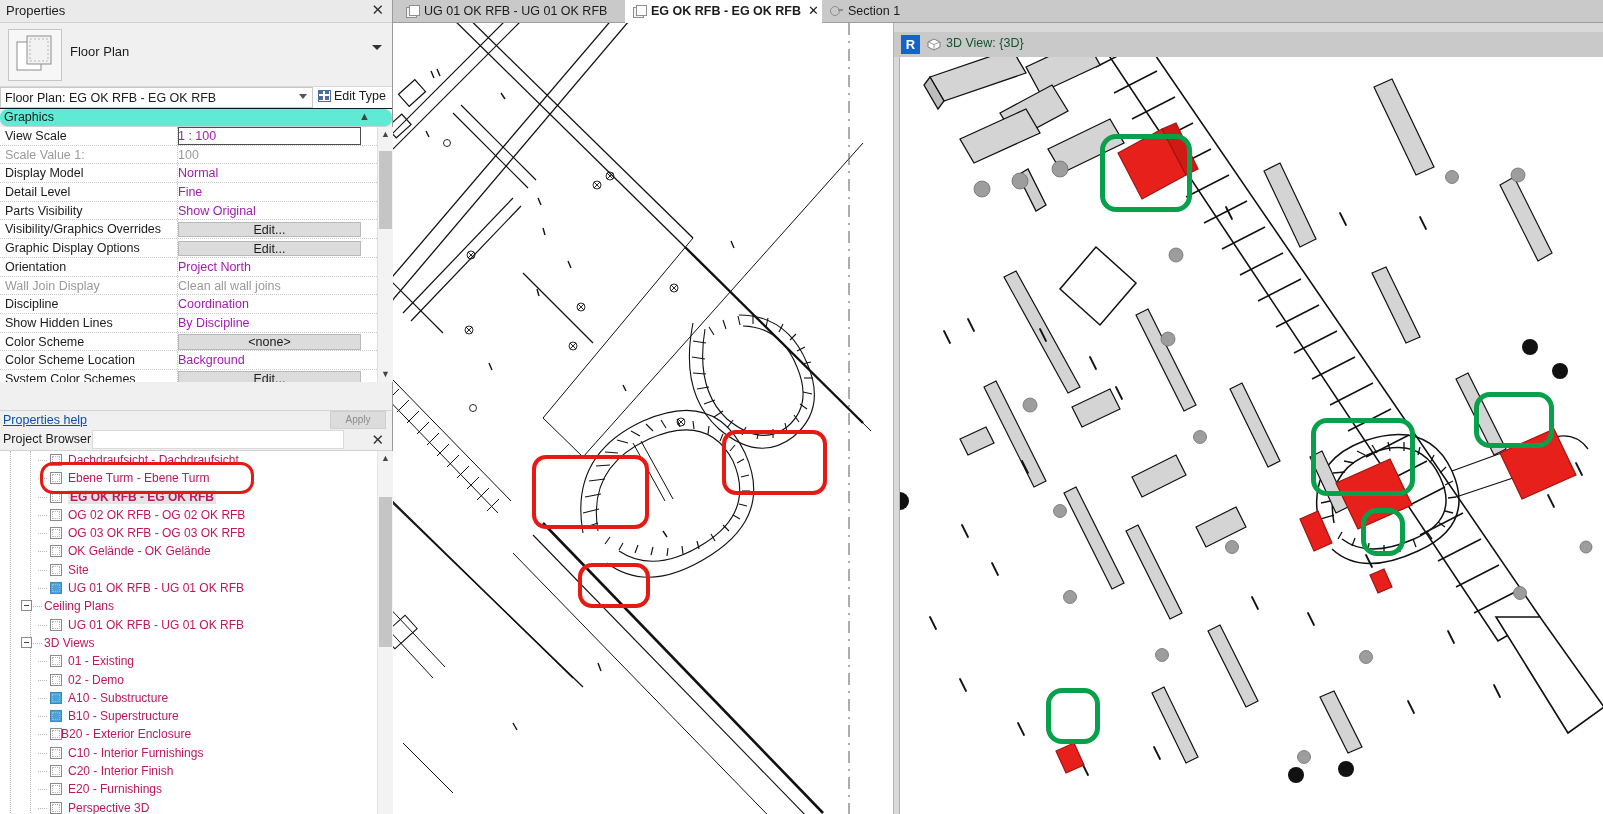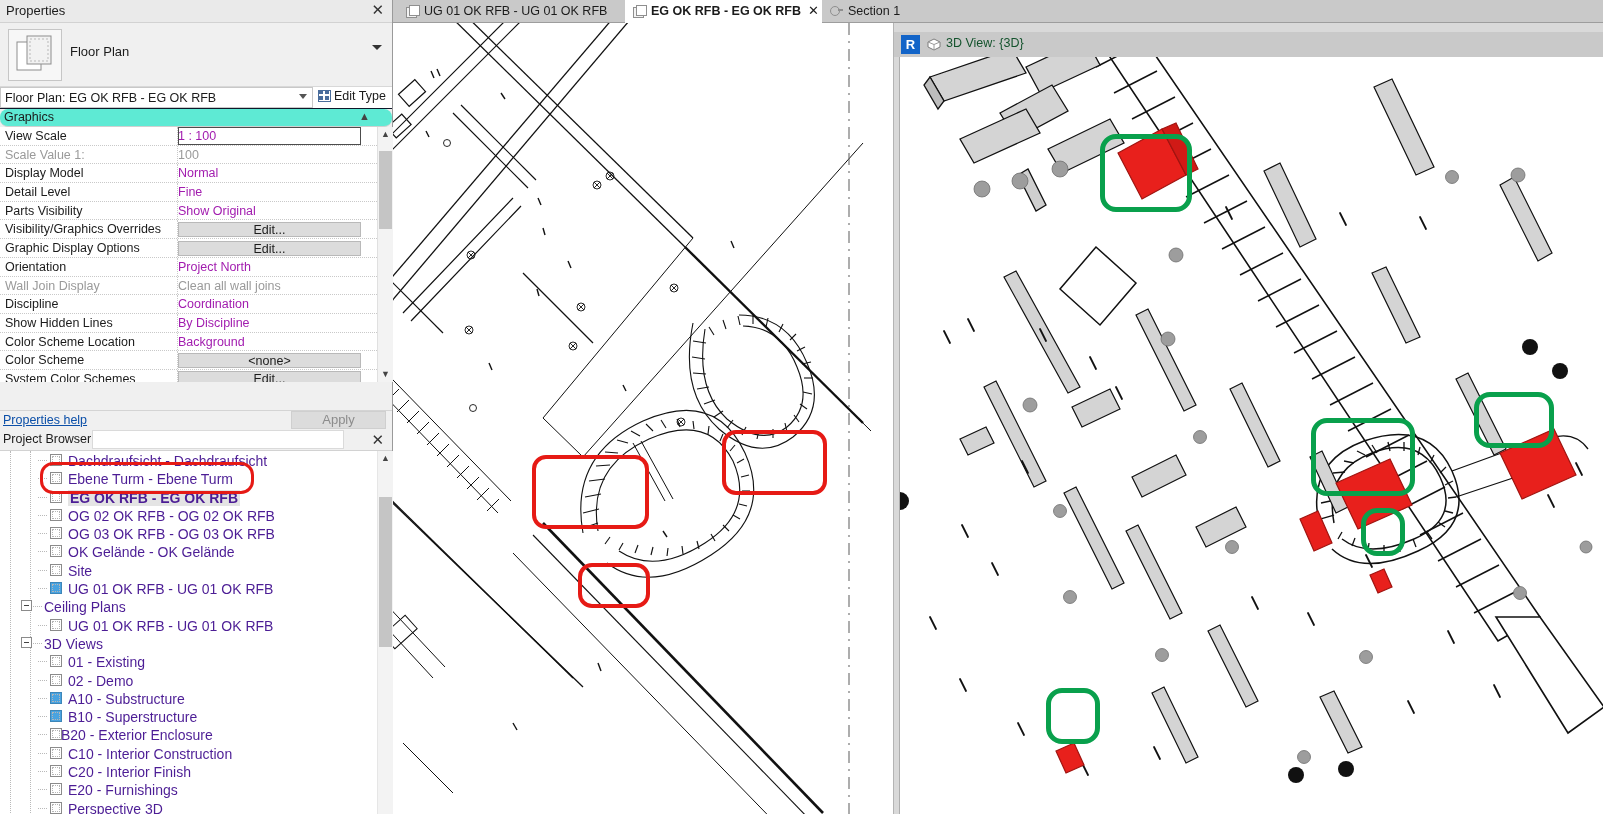--- a/index.html
+++ b/index.html
@@ -56,32 +56,32 @@
   .prow.boxed .pval{top:2px;}
   .btncell{position:absolute;left:178px;top:1.5px;width:183px;height:15.5px;background:#dcdcdc;border:1px solid #b9b9b9;
            box-sizing:border-box;text-align:center;font-size:12.5px;line-height:14px;}
 
   .prop-vsb{position:absolute;right:0;top:0;width:15px;height:255px;background:#f3f3f3;border-left:1px solid #e0e0e0;}
   .prop-vsb .thumb{position:absolute;left:1px;top:24px;width:13px;height:78px;background:#c5c5c5;}
   .arrw{position:absolute;left:0;width:15px;height:15px;text-align:center;font-size:9px;color:#444;line-height:15px;}
 
   .prop-foot{position:relative;height:19px;background:#f0f0f0;border-top:1px solid #d4d4d4;margin-top:28px;}
   .phelp{position:absolute;left:3px;top:2px;font-size:12.5px;color:#0b4fa8;text-decoration:underline;}
-  .applybtn{position:absolute;right:6px;top:0px;width:95px;height:18px;background:#dcdcdc;border:1px solid #cfcfcf;
-            box-sizing:border-box;text-align:center;line-height:16px;font-size:13px;color:#8c8c8c;}
+  .applybtn{position:absolute;right:6px;top:0px;width:56px;height:18px;background:#dcdcdc;border:1px solid #cfcfcf;
+            box-sizing:border-box;text-align:center;line-height:16px;font-size:10px;color:#8c8c8c;}
 
   
   .pb-title{position:relative;height:20px;background:#f0f0f0;border-bottom:1px solid #d2d2d2;}
   .pb-title .ttl{position:absolute;left:3px;top:2px;font-size:12.5px;}
   .pb-title .fld{position:absolute;left:92px;top:0px;width:252px;height:19px;background:#fff;border:1px solid #dadada;box-sizing:border-box;}
   .pb-title .closex{position:absolute;right:8px;top:1px;font-size:15px;color:#333;}
 
   .pb-tree{position:relative;width:393px;height:394px;background:#fff;overflow:hidden;}
   .tnode{position:relative;height:18.3px;white-space:nowrap;}
-  .tnode .lbl{position:absolute;top:2px;font-size:14px;color:#4c1d95;}
+  .tnode .lbl{position:absolute;top:2px;font-size:12px;color:#be185d;}
   .tnode .lbl.bold{font-weight:bold;}
   .tnode .lbl.sel{background:#e4e4e4;padding:0 2px;}
   .vico{position:absolute;top:3px;width:12px;height:12px;border:1px solid #8b8b8b;background:#fff;box-sizing:border-box;}
   .vico.open{background:#4aa3e0;border-color:#3d86b8;}
   .vico .inner{position:absolute;left:1px;top:1px;right:1px;bottom:1px;border:1px dotted #b5b5b5;}
   .exp{position:absolute;top:3px;width:11px;height:11px;border:1px solid #8b8b8b;background:#fff;box-sizing:border-box;}
   .exp:after{content:"";position:absolute;left:2px;top:4px;width:5px;height:1px;background:#444;}
   .guide{position:absolute;top:0;bottom:0;width:1px;border-left:1px dotted #b9b9b9;}
   .hconn{position:absolute;top:9px;width:9px;height:1px;border-top:1px dotted #b9b9b9;}
 
@@ -211,27 +211,27 @@
             <span class="pname">Discipline</span>
             <span class="pval">Coordination</span>
           </div>
           <div class="prow">
             <span class="cellsep"></span>
             <span class="pname">Show Hidden Lines</span>
             <span class="pval">By Discipline</span>
           </div>
           <div class="prow">
             <span class="cellsep"></span>
+            <span class="pname">Color Scheme</span>
+            <span class="btncell">&lt;none&gt;</span>
+          </div>
+          <div class="prow">
+            <span class="cellsep"></span>
             <span class="pname">Color Scheme Location</span>
             <span class="pval">Background</span>
-          </div>
-          <div class="prow">
-            <span class="cellsep"></span>
-            <span class="pname">Color Scheme</span>
-            <span class="btncell">&lt;none&gt;</span>
           </div>
           <div class="prow">
             <span class="cellsep"></span>
             <span class="pname">System Color Schemes</span>
             <span class="btncell">Edit...</span>
           </div>
         </div>
       <div class="prop-vsb">
         <div class="arrw" style="top:0">▲</div>
         <div class="thumb"></div>
@@ -360,21 +360,21 @@
             <span class="vico" style="left:50px">
               <span class="inner"></span>
             </span>
             <span class="lbl" style="left:61px">B20 - Exterior Enclosure</span>
           </div>
           <div class="tnode">
             <span class="hconn" style="left:38px"></span>
             <span class="vico" style="left:50px">
               <span class="inner"></span>
             </span>
-            <span class="lbl" style="left:68px">C10 - Interior Construction</span>
+            <span class="lbl" style="left:68px">C10 - Interior Furnishings</span>
           </div>
           <div class="tnode">
             <span class="hconn" style="left:38px"></span>
             <span class="vico" style="left:50px">
               <span class="inner"></span>
             </span>
             <span class="lbl" style="left:68px">C20 - Interior Finish</span>
           </div>
           <div class="tnode">
             <span class="hconn" style="left:38px"></span>

